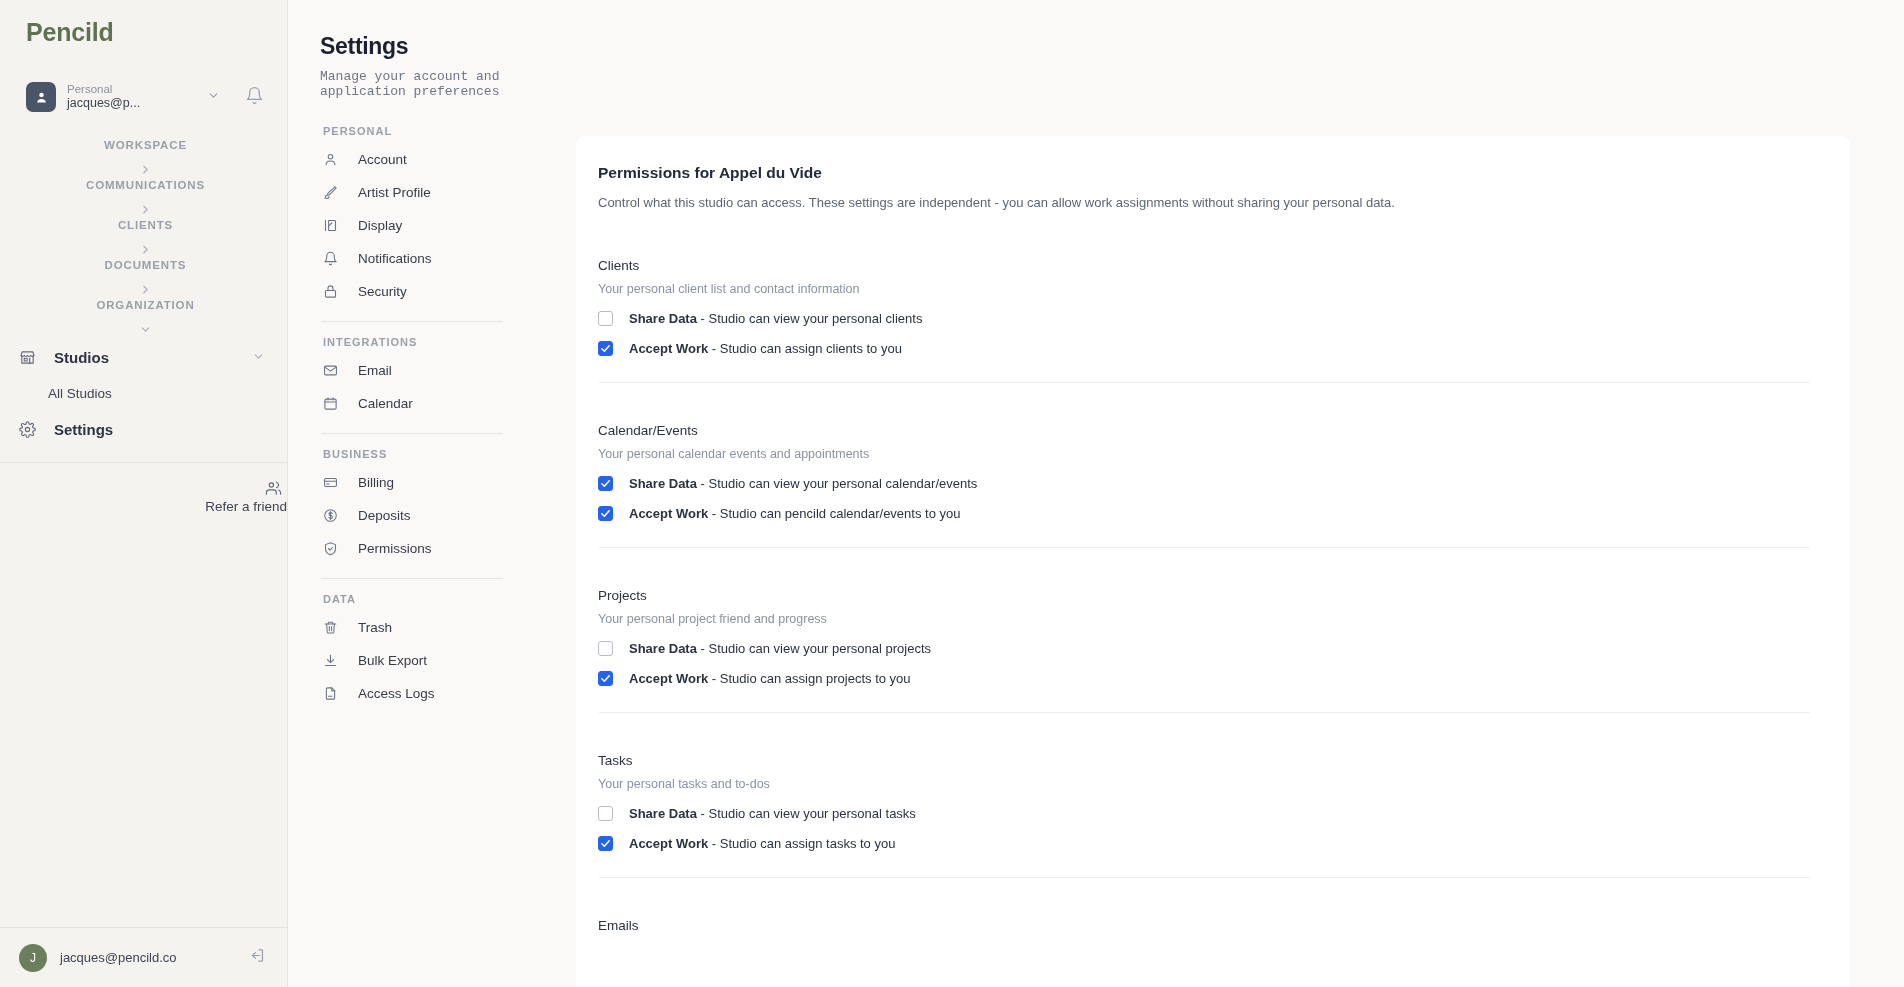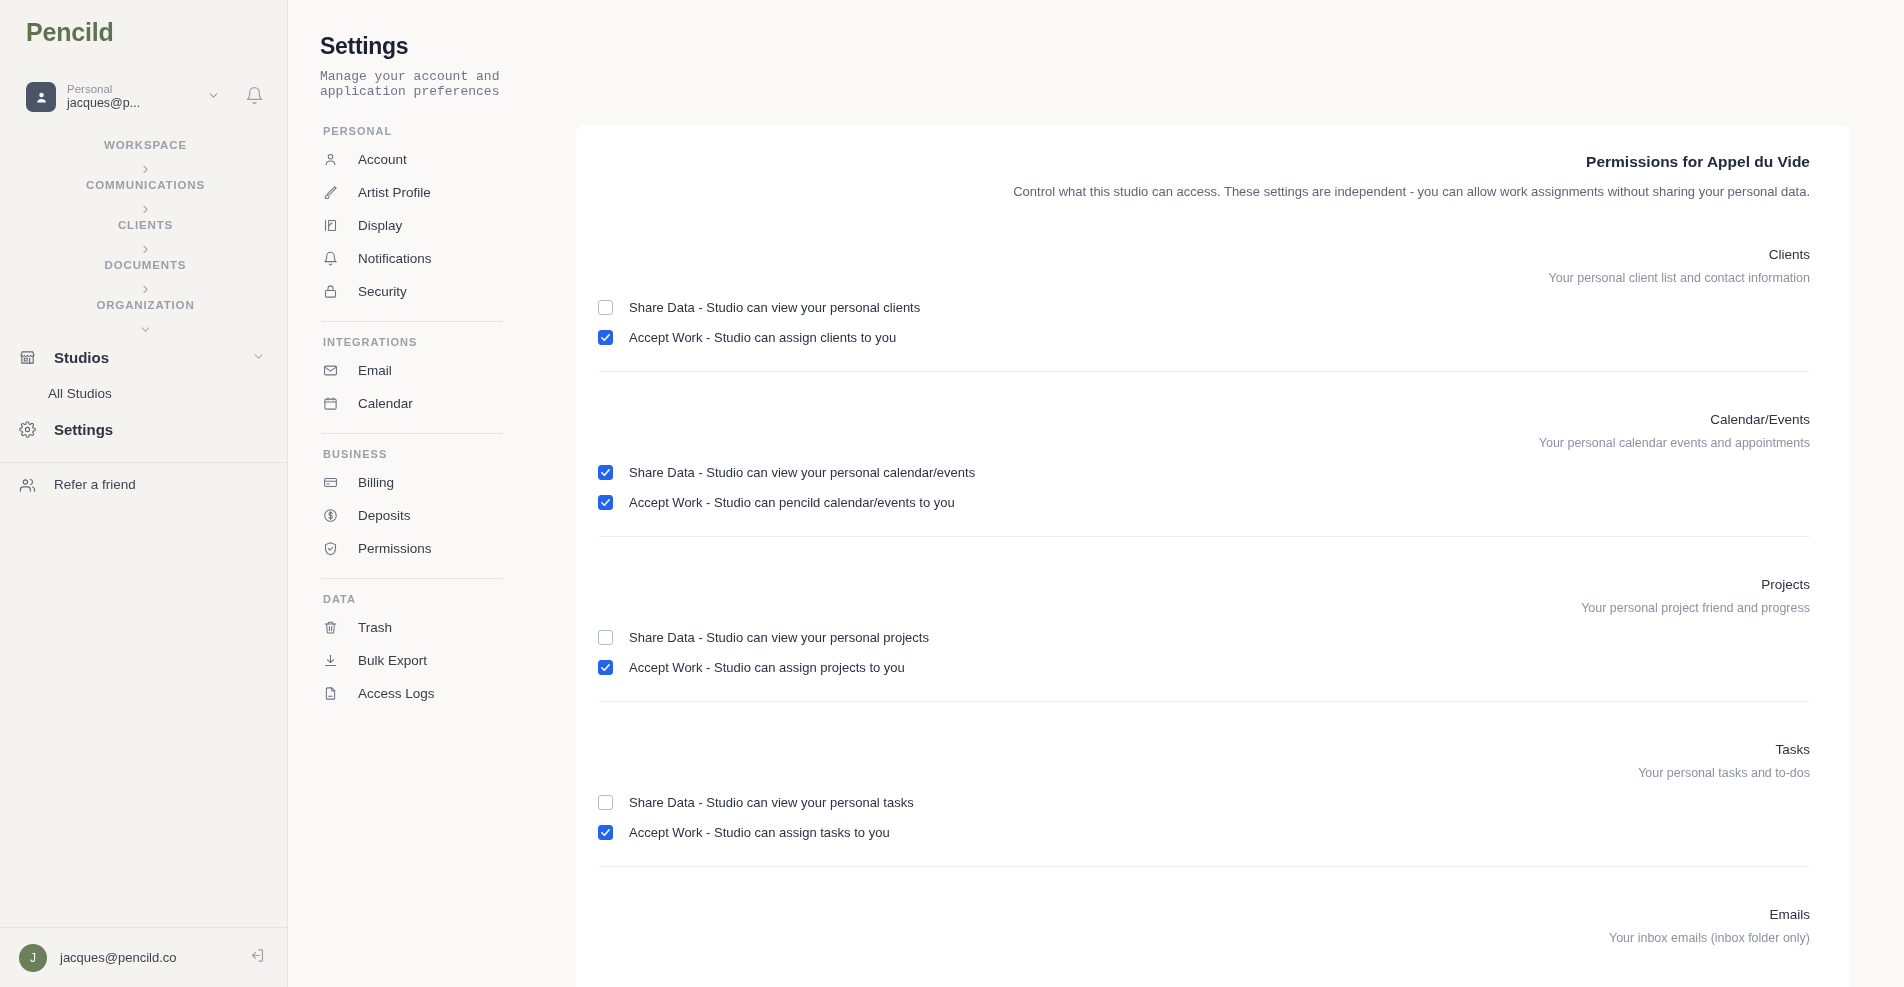--- a/index.html
+++ b/index.html
@@ -60,21 +60,21 @@
   .nav-item .ico { width: 22px; color: #626a79; display: flex; align-items: center; flex: 0 0 22px; }
   .nav-item .lbl { margin-left: 13px; font-size: 15px; color: #3d4453; flex: 1 1 auto; }
   .nav-item.bold .lbl { font-weight: bold; color: #2e3442; }
   .nav-item .arw { color: #a9aeb9; font-size: 12px; }
   .nav-sub {
     display: flex; align-items: center; height: 35px;
     padding-left: 48px; font-size: 13.5px; color: #3d4453; cursor: pointer;
   }
   .side-div { height: 1px; background: #e6e3dc; margin: 14px 0; }
   .refer {
-    display: flex; align-items: flex-start; height: 38px; padding-left: 19px; cursor: pointer;
+    display: flex; align-items: flex-end; height: 38px; padding-left: 19px; cursor: pointer; flex-direction: column;
   }
   .refer .ico { width: 22px; color: #626a79; display:flex; align-items:center; flex:0 0 22px;}
   .refer .lbl { margin-left: 13px; font-size: 13.5px; color: #3d4453; }
 
   .side-foot {
     position: absolute; left: 0; right: 0; bottom: 0; height: 60px;
     border-top: 1px solid #e6e3dc;
     display: flex; align-items: center; padding: 0 20px 0 19px;
   }
   .avatar-rd {
@@ -101,43 +101,42 @@
   .snav-item {
     display: flex; align-items: center; height: 33px; cursor: pointer; padding-left: 3px;
   }
   .snav-item .ico { width: 19px; color: #6c7483; display: flex; align-items: center; flex: 0 0 19px;}
   .snav-item .lbl { margin-left: 16px; font-size: 13.5px; color: #363c4a; }
   .snav-div { height: 1px; background: #e6e3dc; margin: 13px 0 14px 1px; width: 182px; }
 
   
   .mainwrap { flex: 1 1 auto; height: 987px; position: relative; background: #faf9f7; }
   .card {
-    position: absolute; left: 0; top: 125px; width: 1274px; bottom: 0;
+    position: absolute; left: 0; top: 136px; width: 1274px; bottom: 0;
     background: #ffffff; border-radius: 9px 9px 0 0;
     padding: 28px 40px 0 22px;
     overflow: hidden;
-    text-align: right;
   }
   .card-title { font-size: 15.5px; font-weight: bold; color: #242b3b; }
   .card-sub { font-size: 13px; color: #5d6575; margin-top: 13px; }
 
   .sec { margin-top: 40px; }
   .sec-name { font-size: 13.5px; color: #2b3240; }
   .sec-desc { font-size: 12.5px; color: #8b92a0; margin-top: 9px; }
   .cbrow { display: flex; align-items: center; margin-top: 15px; cursor: pointer; }
   .cb {
     width: 15px; height: 15px; border-radius: 3px; flex: 0 0 15px;
     border: 1.5px solid #b6bbc5; background: #fff;
     display: flex; align-items: center; justify-content: center;
   }
   .cb.on { background: #2563eb; border-color: #2563eb; }
   .cb svg { display: none; }
   .cb.on svg { display: block; }
   .cbtxt { margin-left: 16px; font-size: 13px; color: #2b3240; }
-  .cbtxt b { font-weight: normal; }
+  .cbtxt b { font-weight: bold; }
   .sec-div { height: 1px; background: #edeef1; margin-top: 26px; margin-left: 1px; }
   .sec.first { margin-top: 48px; }
 </style>
 </head>
 <body>
 
 <div class="app">
 
   <div class="sidebar">
     <div class="brand">Pencild</div>
@@ -491,19 +490,18 @@
                 <polyline points="4 12.5 9.5 18 20 6"></polyline>
               </svg>
             </span>
           <span class="cbtxt"><b>Accept Work</b> <span>- Studio can assign tasks to you</span></span>
         </div>
         <div class="sec-div"></div>
       </div>
 
       <div class="sec">
         <div class="sec-name">Emails</div>
-        <div class="sec-desc">Your inbox emails (inbox folder only)</div>
       </div>
 
     </div>
   </div>
 
 </div>
 
 </body></html>

